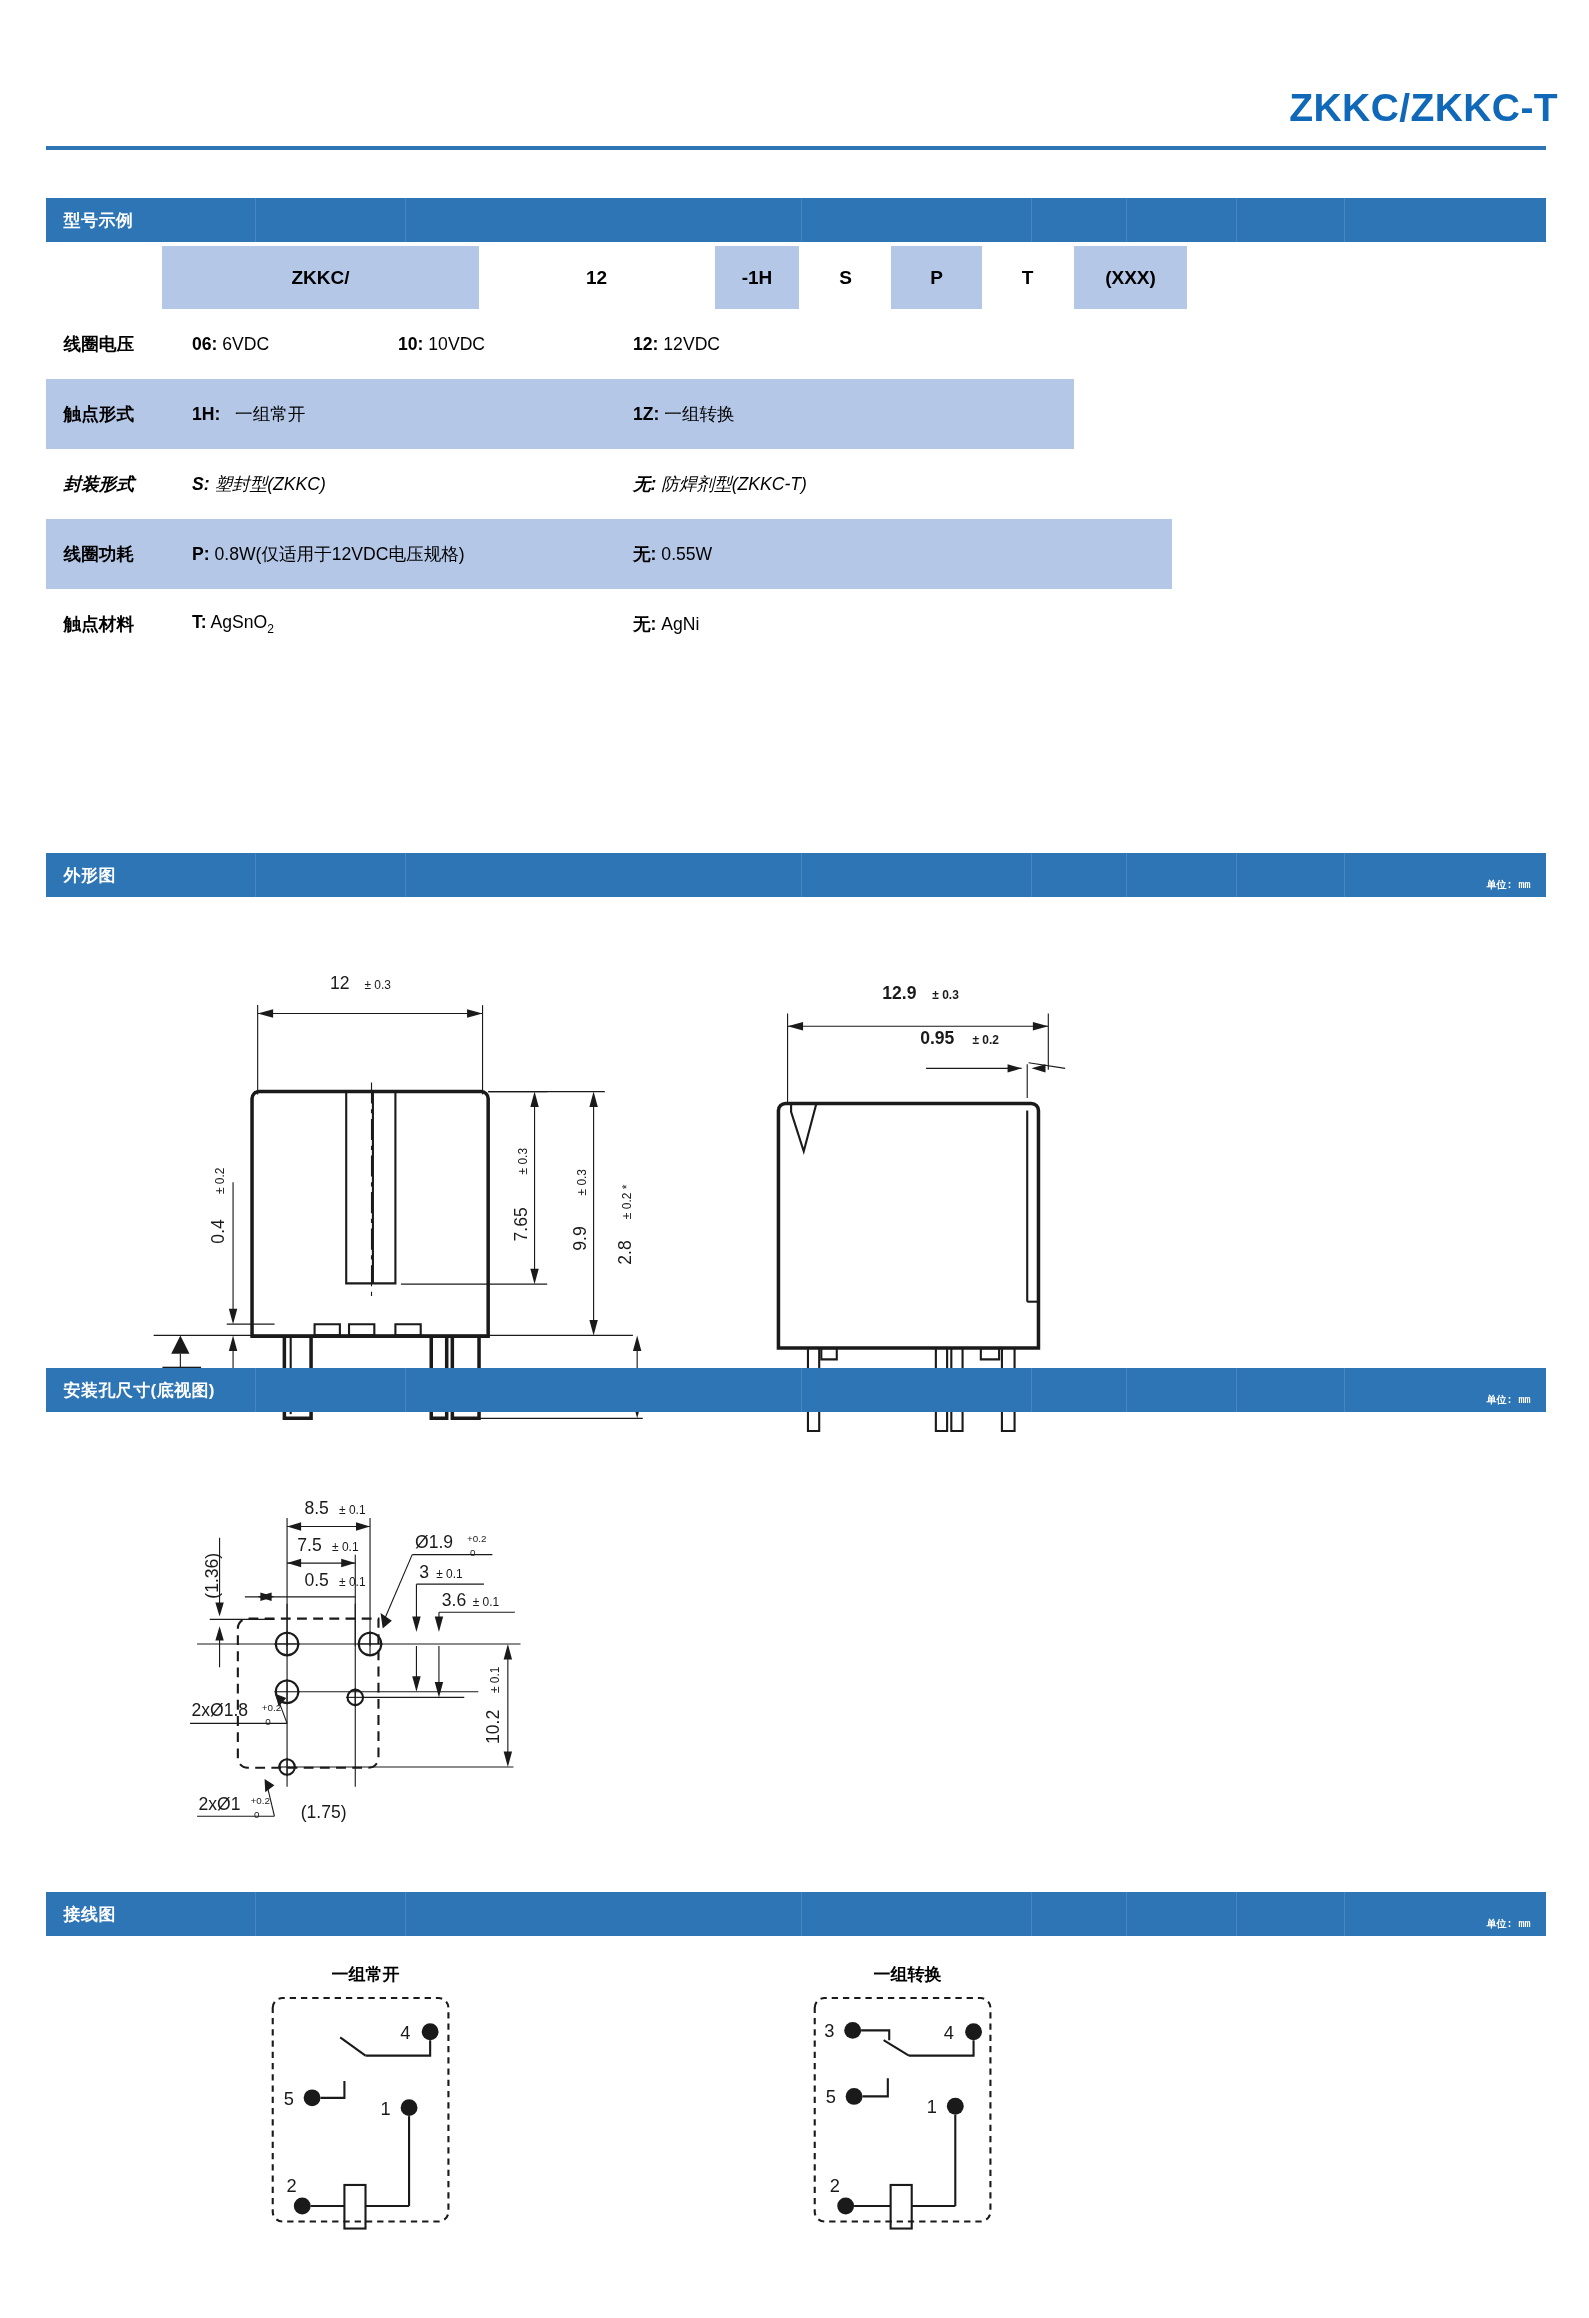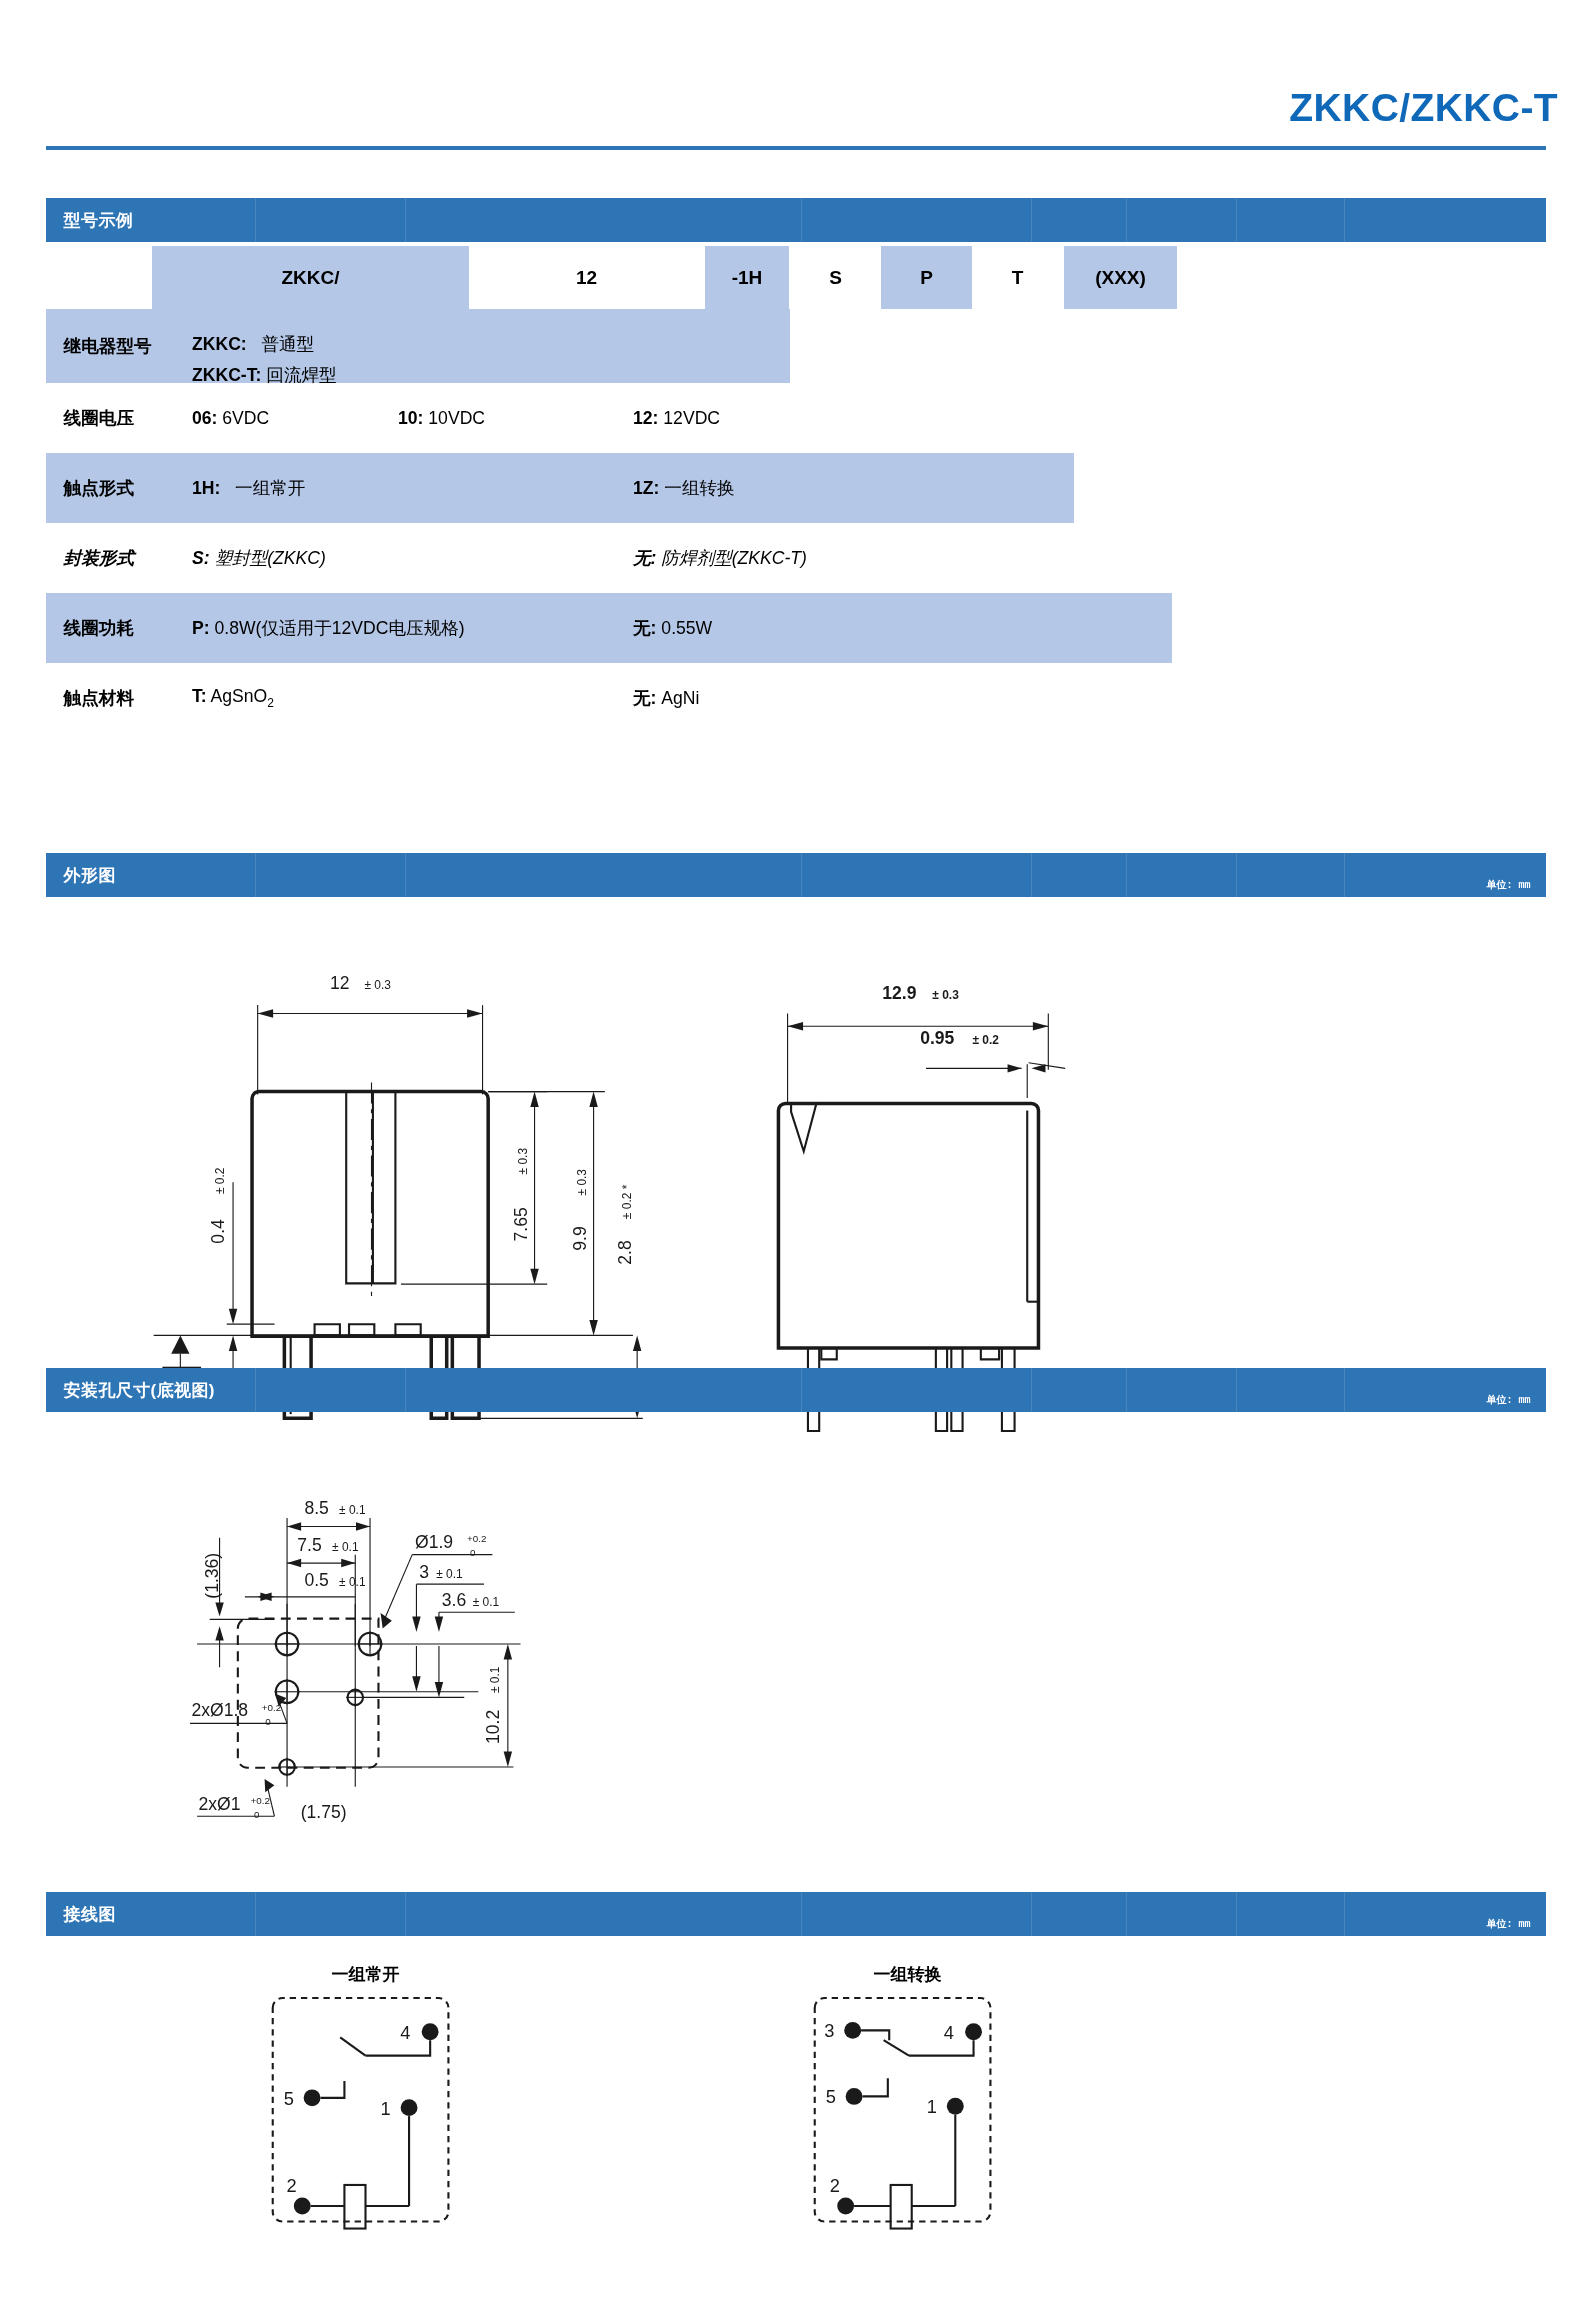--- a/index.html
+++ b/index.html
@@ -59,21 +59,21 @@
     font-size: 17.6px; white-space: nowrap;
   }
   .mc-val b { font-weight: 700; }
   .mc-val sub { font-size: 12px; }
 
   
   .code-row { position: relative; width: 1500px; height: 63px; }
   .code-cell {
     position: absolute; top: 0; height: 63px;
     display: flex; align-items: center; justify-content: center;
-    font-size: 19px; font-weight: 700;
+    font-size: 19px; font-weight: 700; margin-left: 10px;
   }
   .code-cell.sh { background: #b4c7e7; }
 
   
   .draw { position: absolute; }
   svg { display: block; overflow: visible; }
   .ln { stroke: #1a1a1a; fill: none; }
   .thick { stroke-width: 5; }
   .med { stroke-width: 3; }
   .thin { stroke-width: 1.6; }
@@ -117,30 +117,20 @@
     <div class="code-row">
       <div class="code-cell sh" style="left:106px;width:317px;">ZKKC/</div>
       <div class="code-cell" style="left:422px;width:237px;">12</div>
       <div class="code-cell sh" style="left:659px;width:84px;">-1H</div>
       <div class="code-cell" style="left:744px;width:91px;">S</div>
       <div class="code-cell sh" style="left:835px;width:91px;">P</div>
       <div class="code-cell" style="left:926px;width:91px;">T</div>
       <div class="code-cell sh" style="left:1018px;width:113px;">(XXX)</div>
     </div>
 
-    <div class="mc-row" style="height:74px;">
-      <div class="mc-shade" style="width:744px;"></div>
-      <div class="mc-label">继电器型号</div>
-      <div class="mc-val" style="left:146px;top:23px;transform:none;">
-        <b>ZKKC:</b>&nbsp;&nbsp;&nbsp;<span>普通型</span>
-      </div>
-      <div class="mc-val" style="left:146px;top:54px;transform:none;">
-        <b>ZKKC-T:</b>&nbsp;<span>回流焊型</span>
-      </div>
-    </div>
 
     <div class="mc-row" style="height:70px;">
       <div class="mc-label">线圈电压</div>
       <div class="mc-val" style="left:146px;">
         <b>06:</b> <span>6VDC</span>
       </div>
       <div class="mc-val" style="left:352px;">
         <b>10:</b> <span>10VDC</span>
       </div>
       <div class="mc-val" style="left:587px;">

